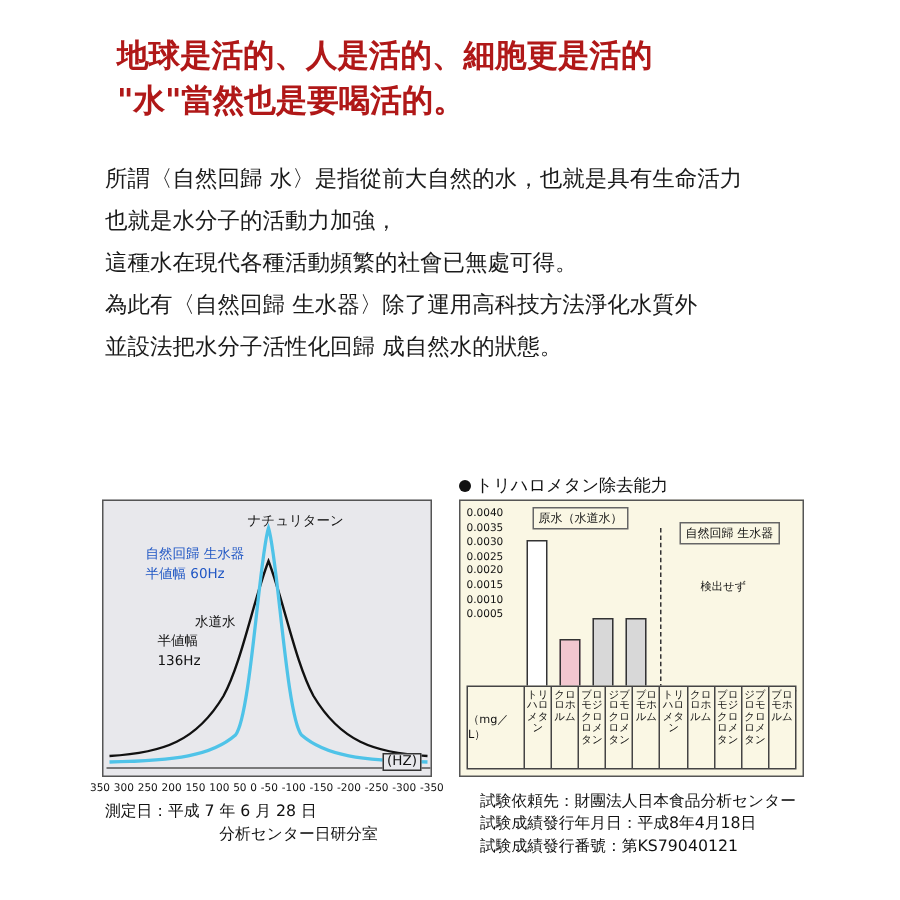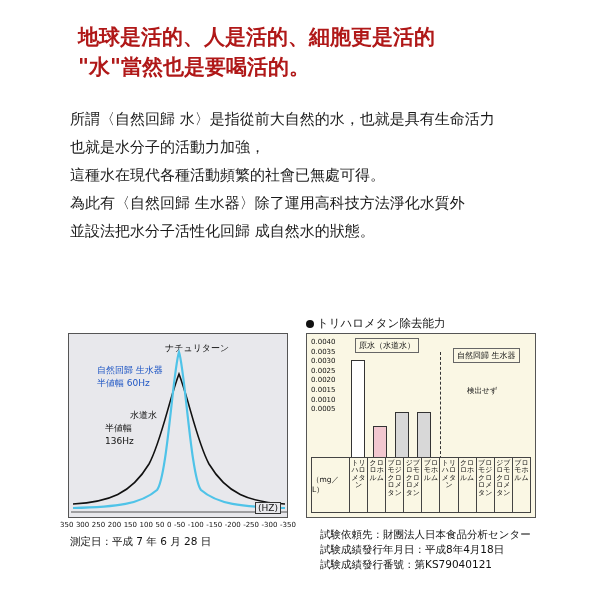--- a/index.html
+++ b/index.html
@@ -242,20 +242,21 @@
     <span>-100</span>
     <span>-150</span>
     <span>-200</span>
     <span>-250</span>
     <span>-300</span>
     <span>-350</span>
   </div>
 
   <div id="left-credits">
     <div class="c1">測定日：平成 7 年 6 月 28 日</div>
+    <div class="c3">分析センター日研分室</div>
   </div>
 
   <div id="right-chart">
 
     <div class="rc-ytitle">
       <div>0.0040</div>
       <div>0.0035</div>
       <div>0.0030</div>
       <div>0.0025</div>
       <div>0.0020</div>

